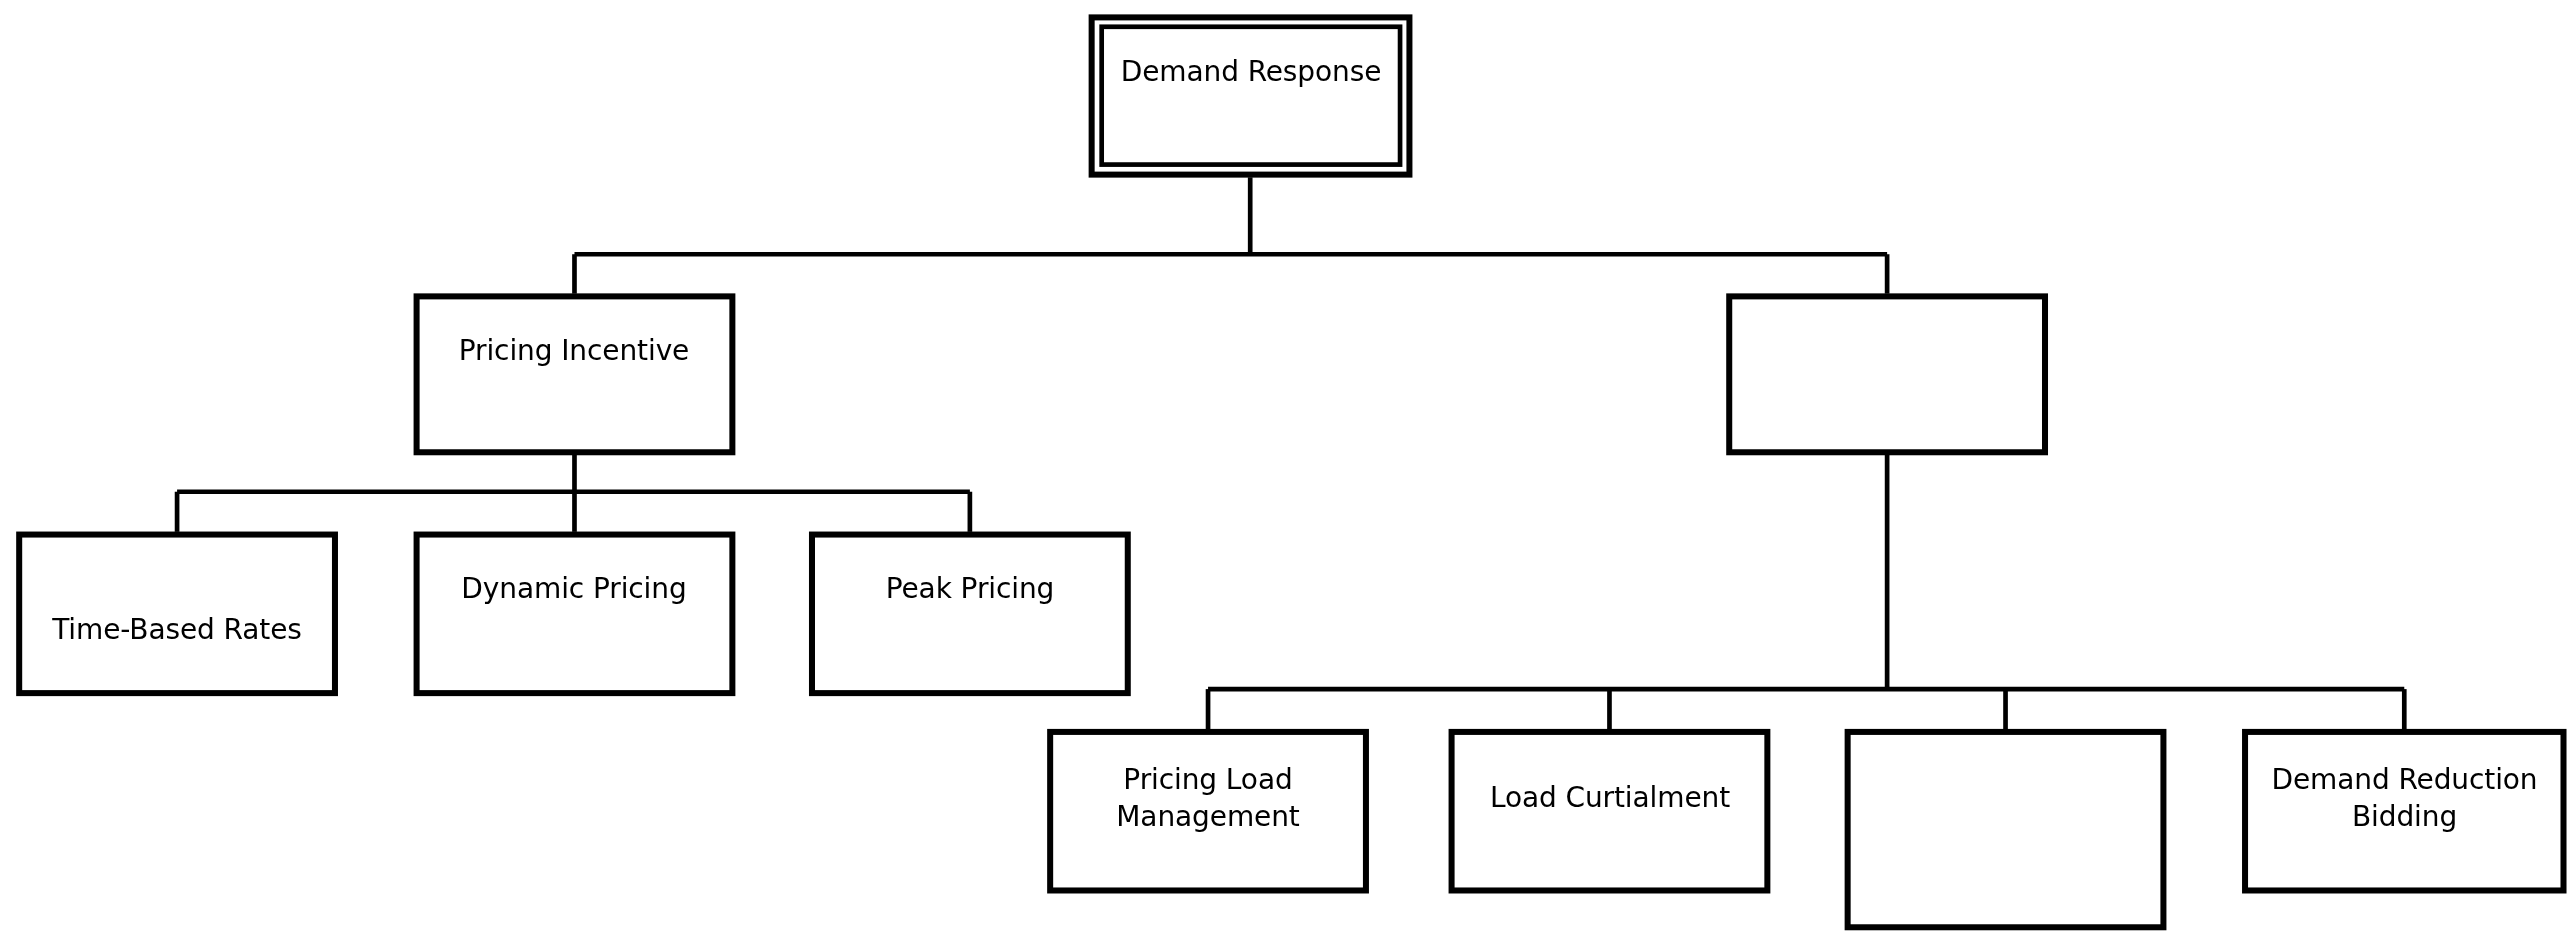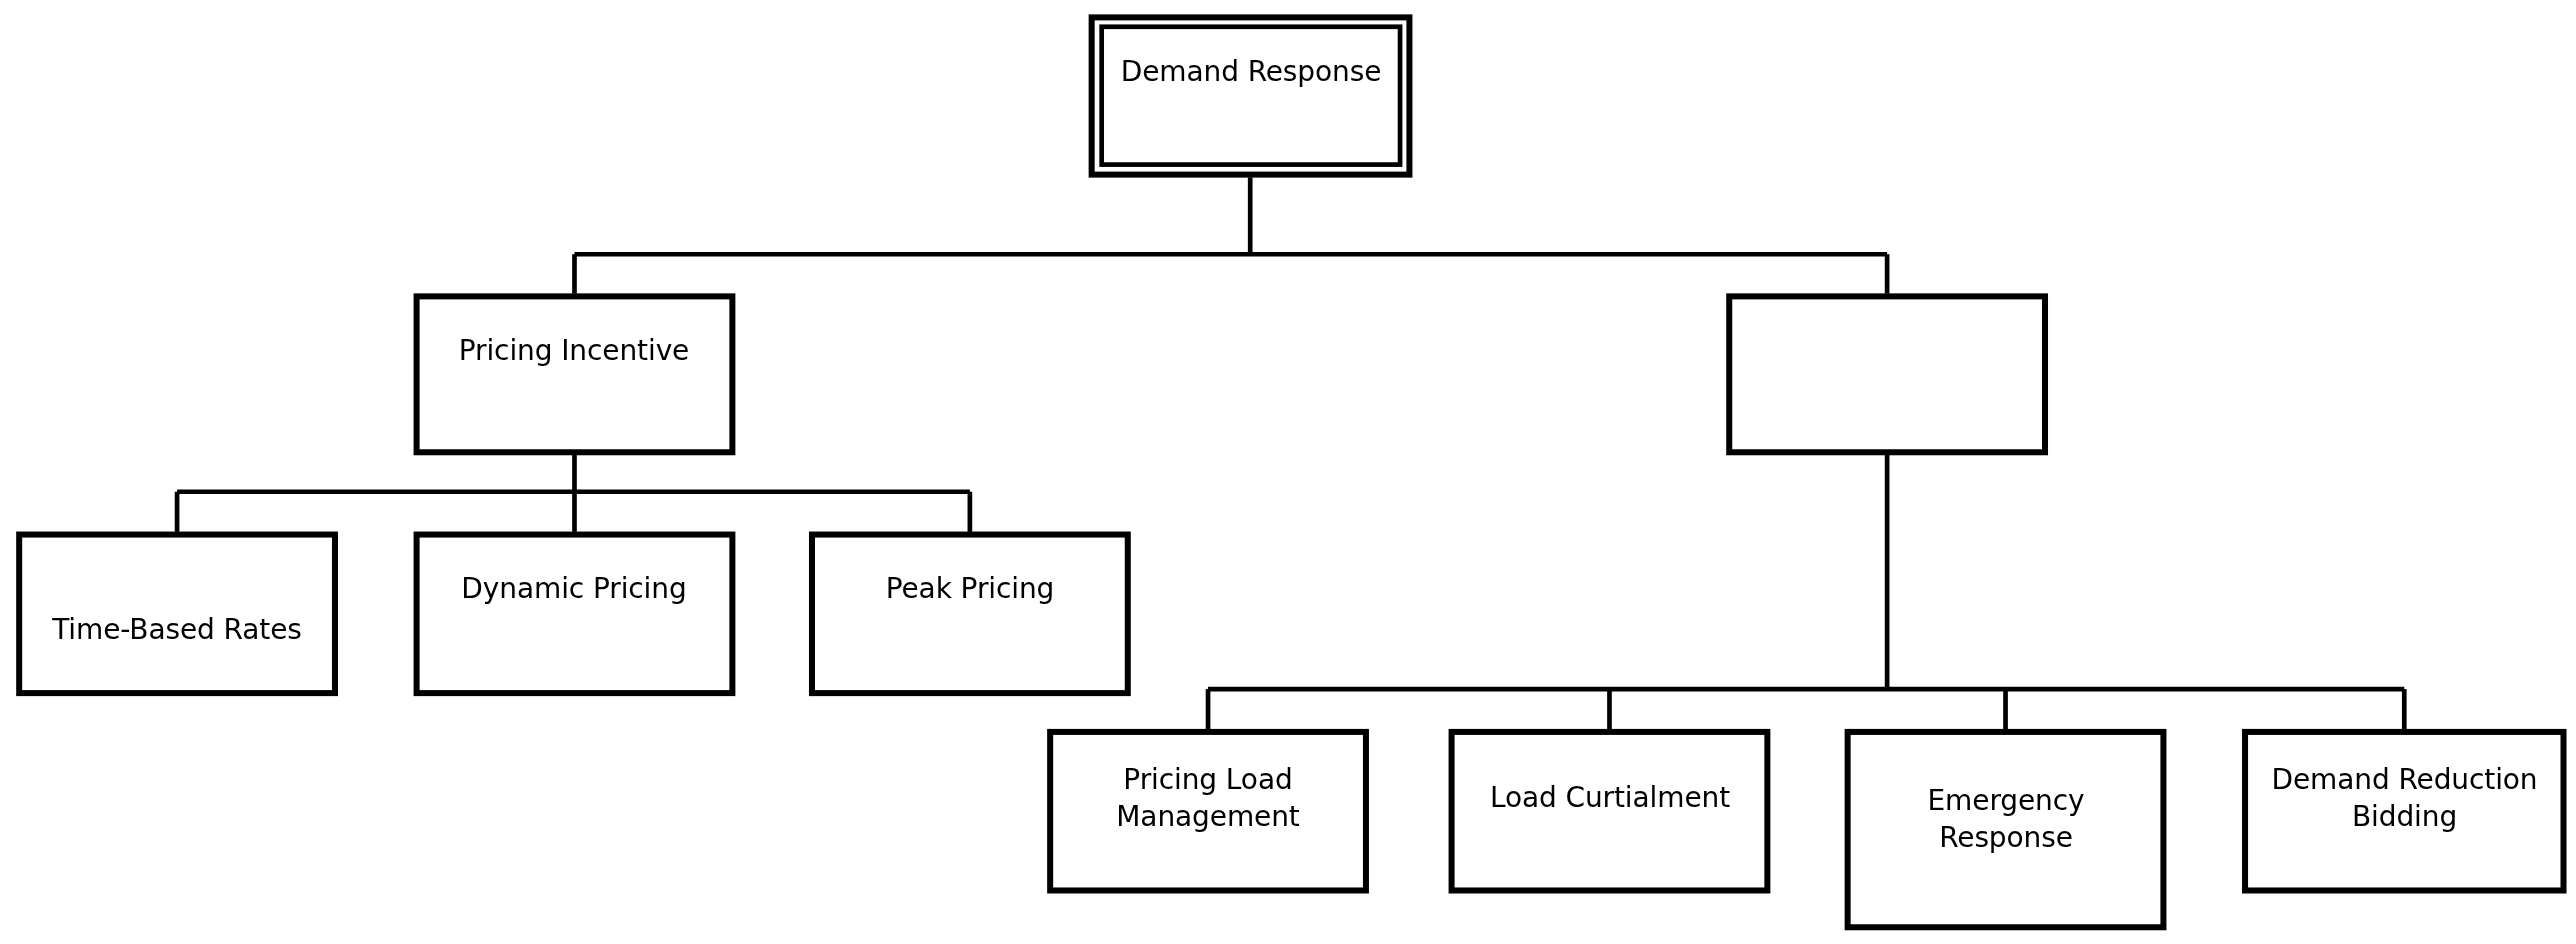--- a/index.html
+++ b/index.html
@@ -110,20 +110,18 @@
 
   <div class="node-label" style="left:416px; top:571px; width:316px;">Dynamic Pricing</div>
 
   <div class="node-label" style="left:812px; top:571px; width:316px;">Peak Pricing</div>
 
   <div class="node-label" style="left:1050px; top:762px; width:316px;">Pricing Load
 Management</div>
 
   <div class="node-label" style="left:1452px; top:780px; width:316px;">Load Curtialment</div>
 
-  <div class="node-label" style="left:1848px; top:783px; width:316px;">Emergency
-Response</div>
 
   <div class="node-label" style="left:2245px; top:762px; width:319px;">Demand Reduction
 Bidding</div>
 
 </div>
 
 
 </body></html>

